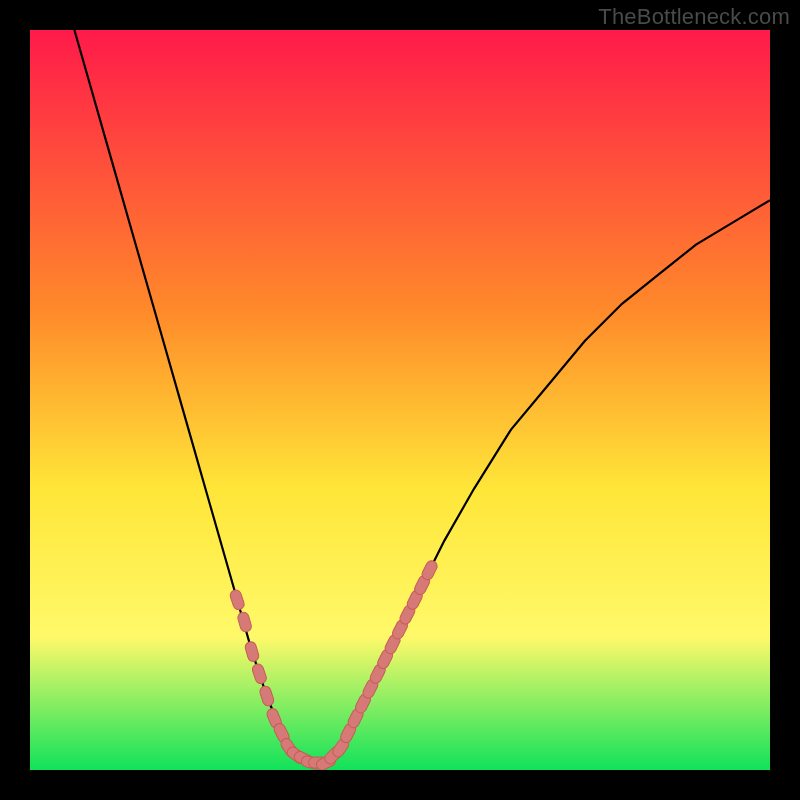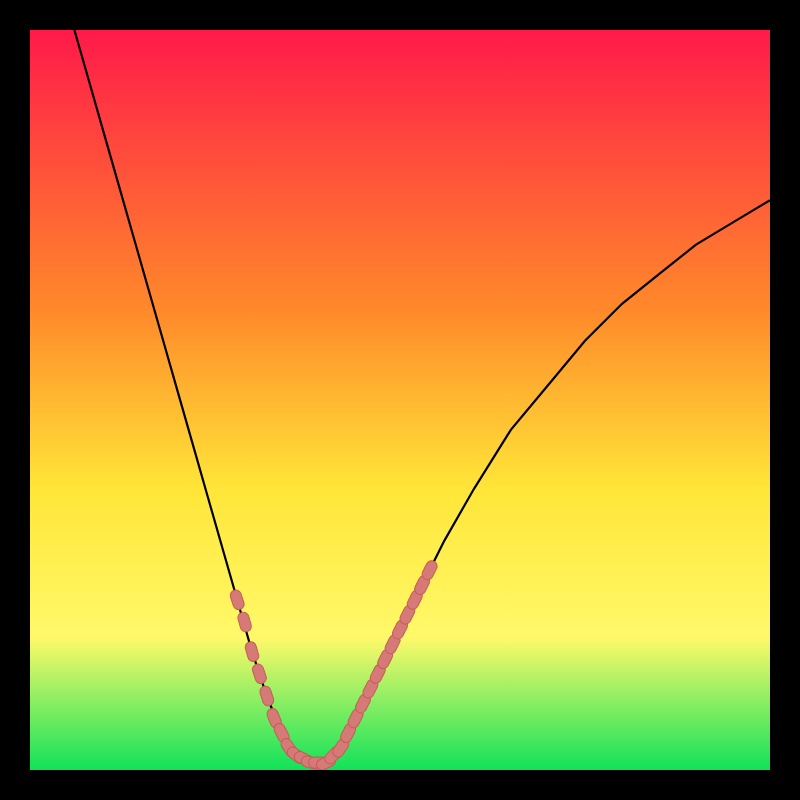--- a/index.html
+++ b/index.html
@@ -34,20 +34,21 @@
     font-weight: 500;
     color: #4a4a4a;
     letter-spacing: 0.2px;
   }
   svg { display: block; }
 </style>
 </head>
 <body>
 
 <div class="frame">
+  <div class="watermark">TheBottleneck.com</div>
   <div class="plot">
     <svg id="chart-svg" width="740" height="740" viewBox="0 0 740 740">
       <defs>
         <linearGradient id="bg-grad" x1="0" y1="0" x2="0" y2="1">
           <stop id="g0" offset="0%" stop-color="#ff1a4a"></stop>
           <stop id="g1" offset="38%" stop-color="#ff8a2a"></stop>
           <stop id="g2" offset="62%" stop-color="#ffe638"></stop>
           <stop id="g3" offset="82%" stop-color="#fff96a"></stop>
           <stop id="g4" offset="100%" stop-color="#10e25a"></stop>
         </linearGradient>

